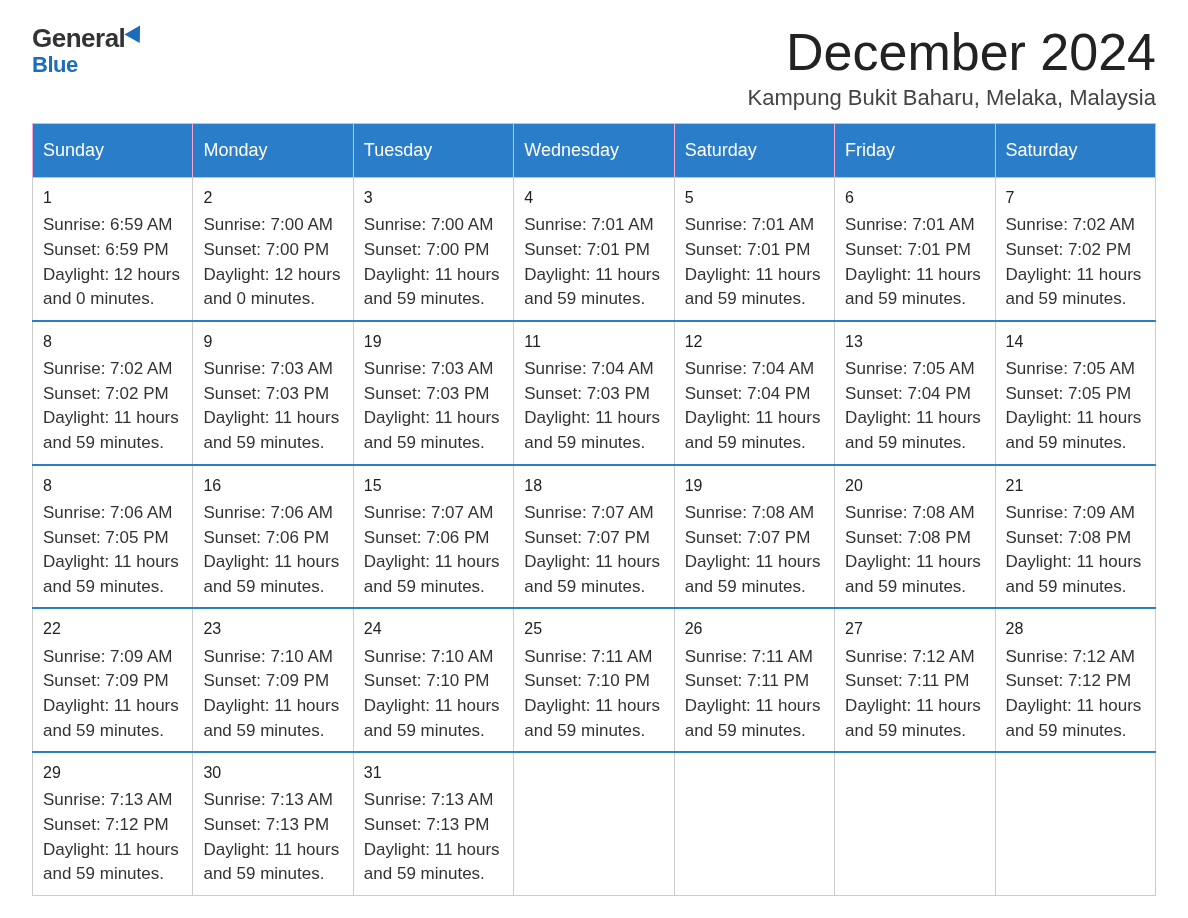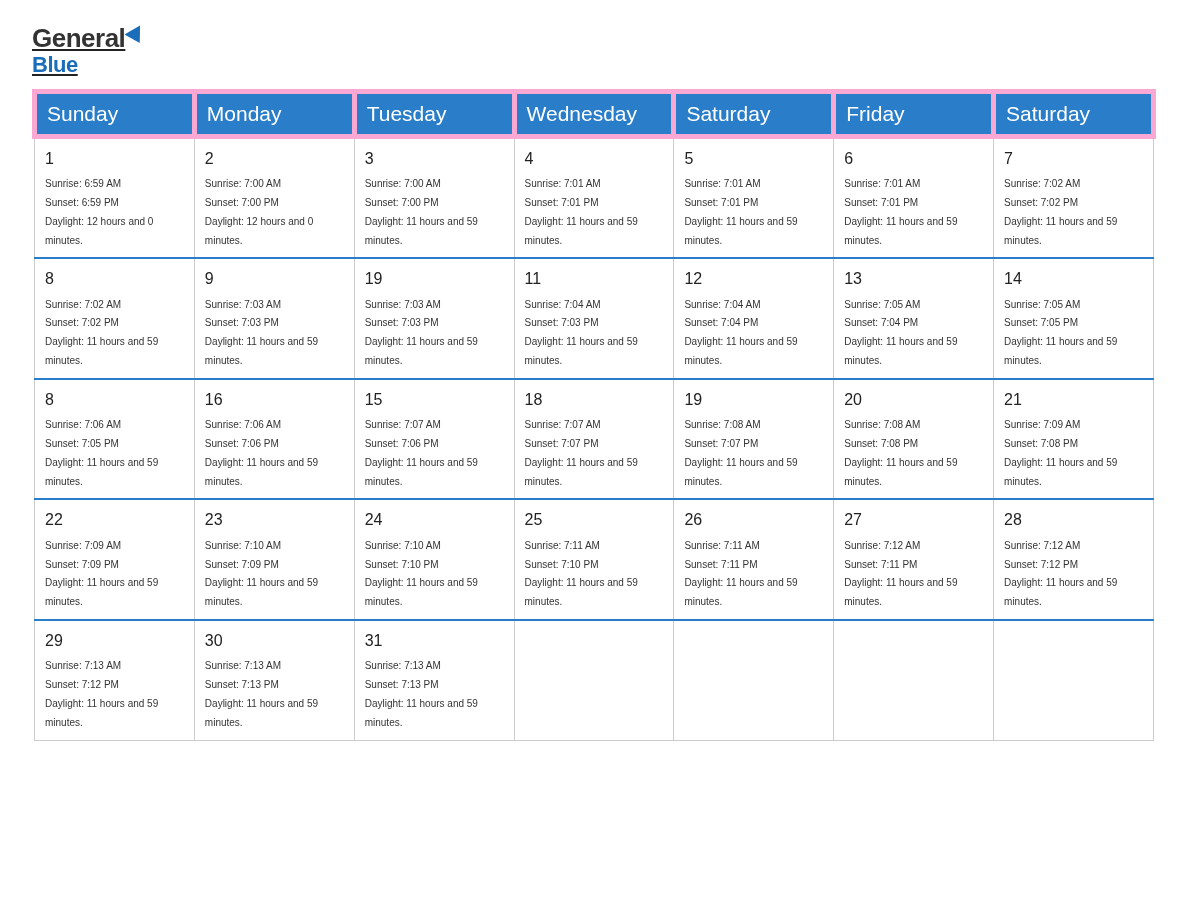--- a/index.html
+++ b/index.html
@@ -14,21 +14,20 @@
     .header-row {
       display: flex;
       align-items: flex-start;
       justify-content: space-between;
       margin-bottom: 10px;
     }
     .logo {
       display: flex;
       flex-direction: column;
       align-items: flex-start;
-      text-decoration: underline;
     }
     .logo-text-general {
       font-size: 26px;
       font-weight: bold;
       color: #333;
       letter-spacing: -0.5px;
       line-height: 1.1;
     }
     .logo-text-blue {
       font-size: 22px;
@@ -69,45 +68,45 @@
       margin-top: 4px;
     }
     .calendar-table {
       width: 100%;
       border-collapse: collapse;
       margin-top: 12px;
     }
     .calendar-table th {
       background-color: #2a7dc9;
       color: #fff;
-      font-size: 21px;
+      font-size: 18px;
       font-weight: normal;
-      padding: 8px 10px;
+      padding: 16px 10px;
       text-align: left;
-      border: 5px solid #f9a8d4;
+      border: 1px solid #f9a8d4;
     }
     .calendar-table td {
       vertical-align: top;
       padding: 8px 10px;
       border: 1px solid #ccc;
       width: 14.28%;
       min-height: 90px;
       font-size: 13px;
       line-height: 1.45;
     }
     .day-number {
       font-size: 16px;
       font-weight: normal;
       color: #222;
       display: block;
       margin-bottom: 4px;
     }
     .day-info {
       color: #333;
-      font-size: 10px;
+      font-size: 17px;
     }
     .empty-cell {
       background: #fff;
     }
     .row-divider td {
       border-top: 2px solid #2a7dc9;
     }
   </style>
 </head>
 <body>
@@ -115,20 +114,24 @@
 <div class="header-row">
   <div class="logo">
     <div class="logo-line">
       <span class="logo-text-general">General</span>
       <span class="logo-triangle"></span>
     </div>
     <div class="logo-line">
       <span class="logo-text-blue">Blue</span>
     </div>
   </div>
+  <div class="title-section">
+    <div class="month-title">December 2024</div>
+    <div class="location-title">Kampung Bukit Baharu, Melaka, Malaysia</div>
+  </div>
 </div>
 
 <table class="calendar-table">
   <thead>
     <tr>
     <th>Sunday</th>
         <th>Monday</th>
         <th>Tuesday</th>
         <th>Wednesday</th>
         <th>Saturday</th>

